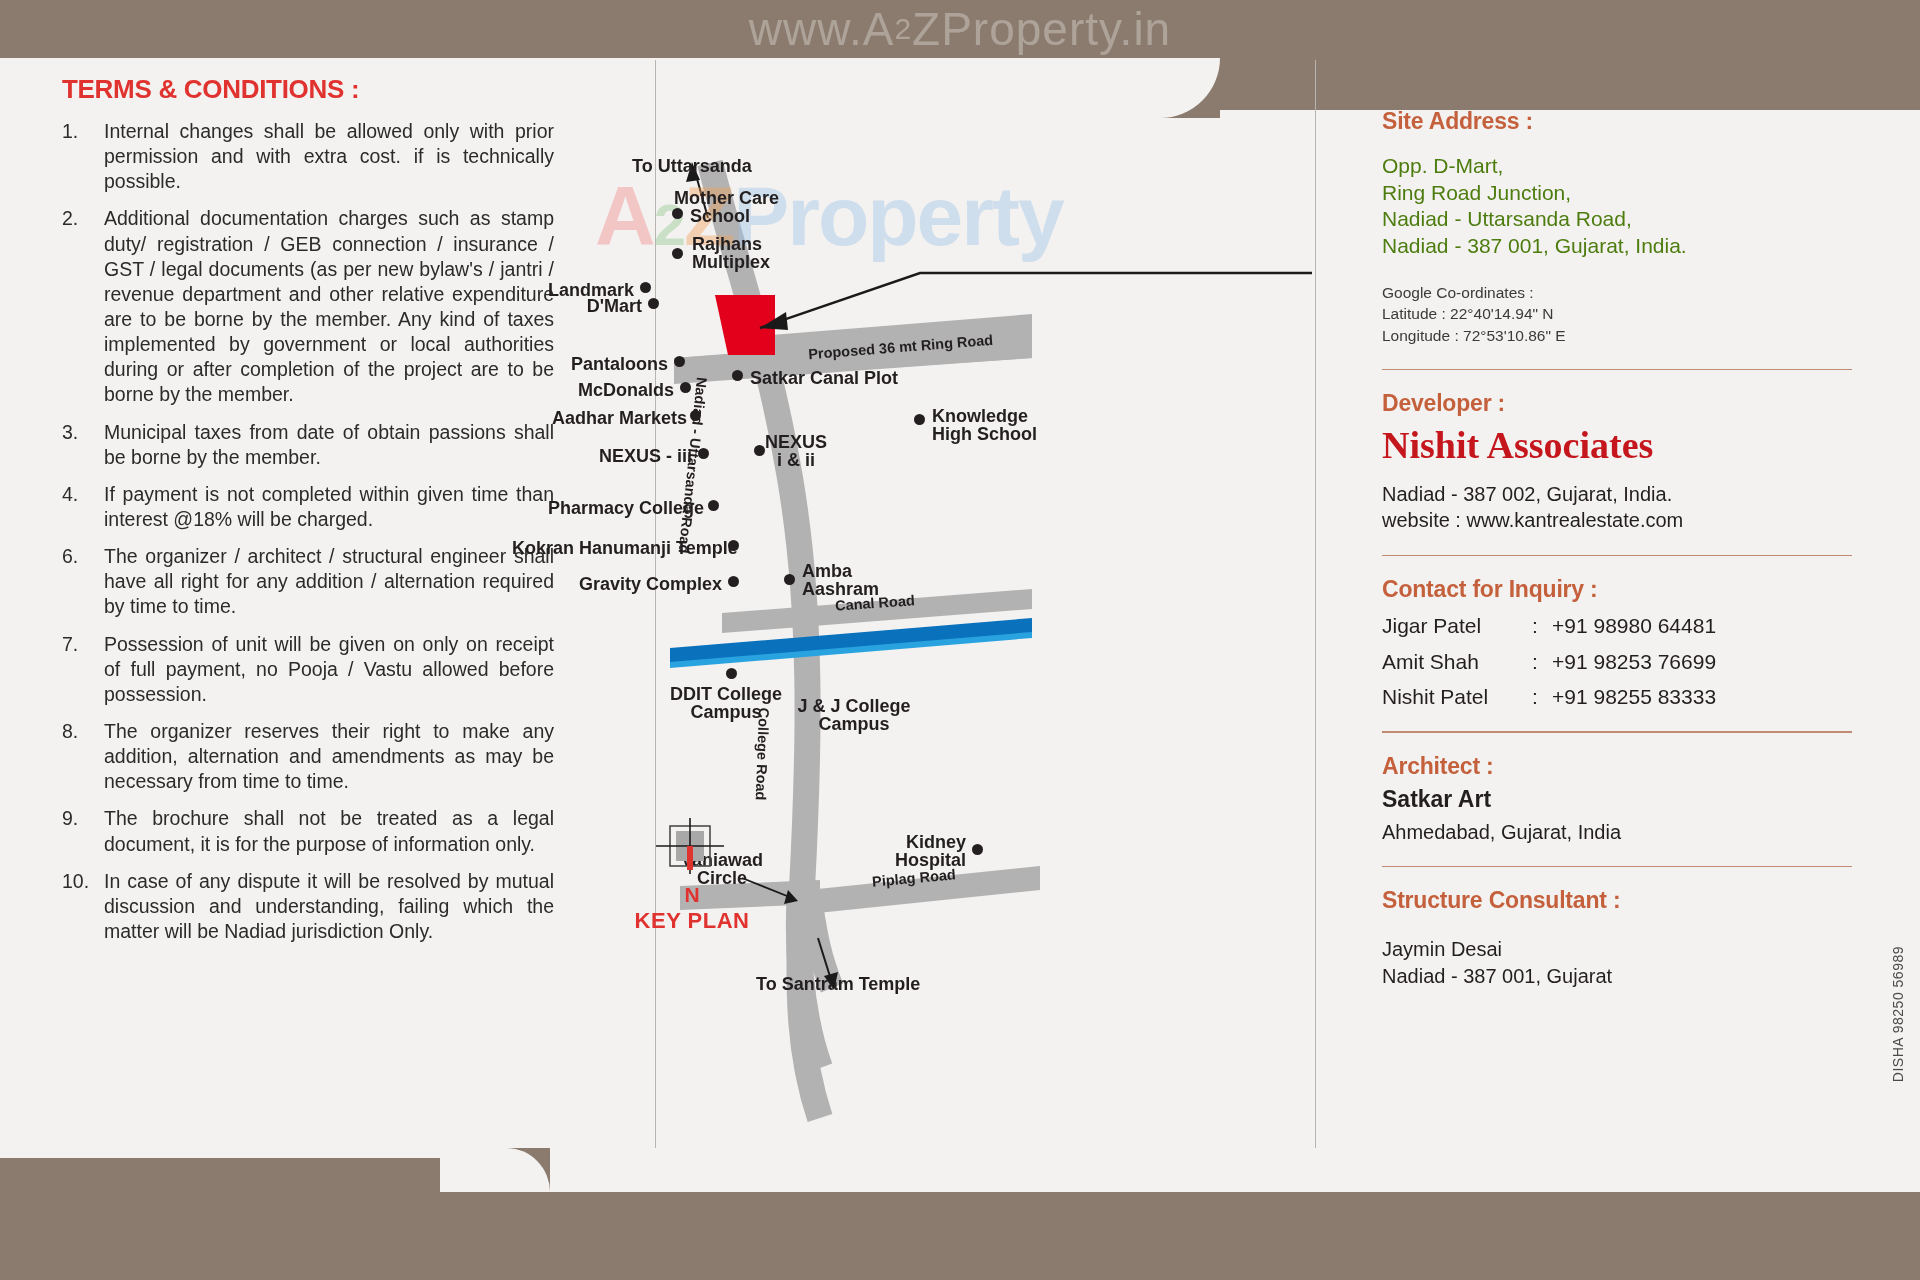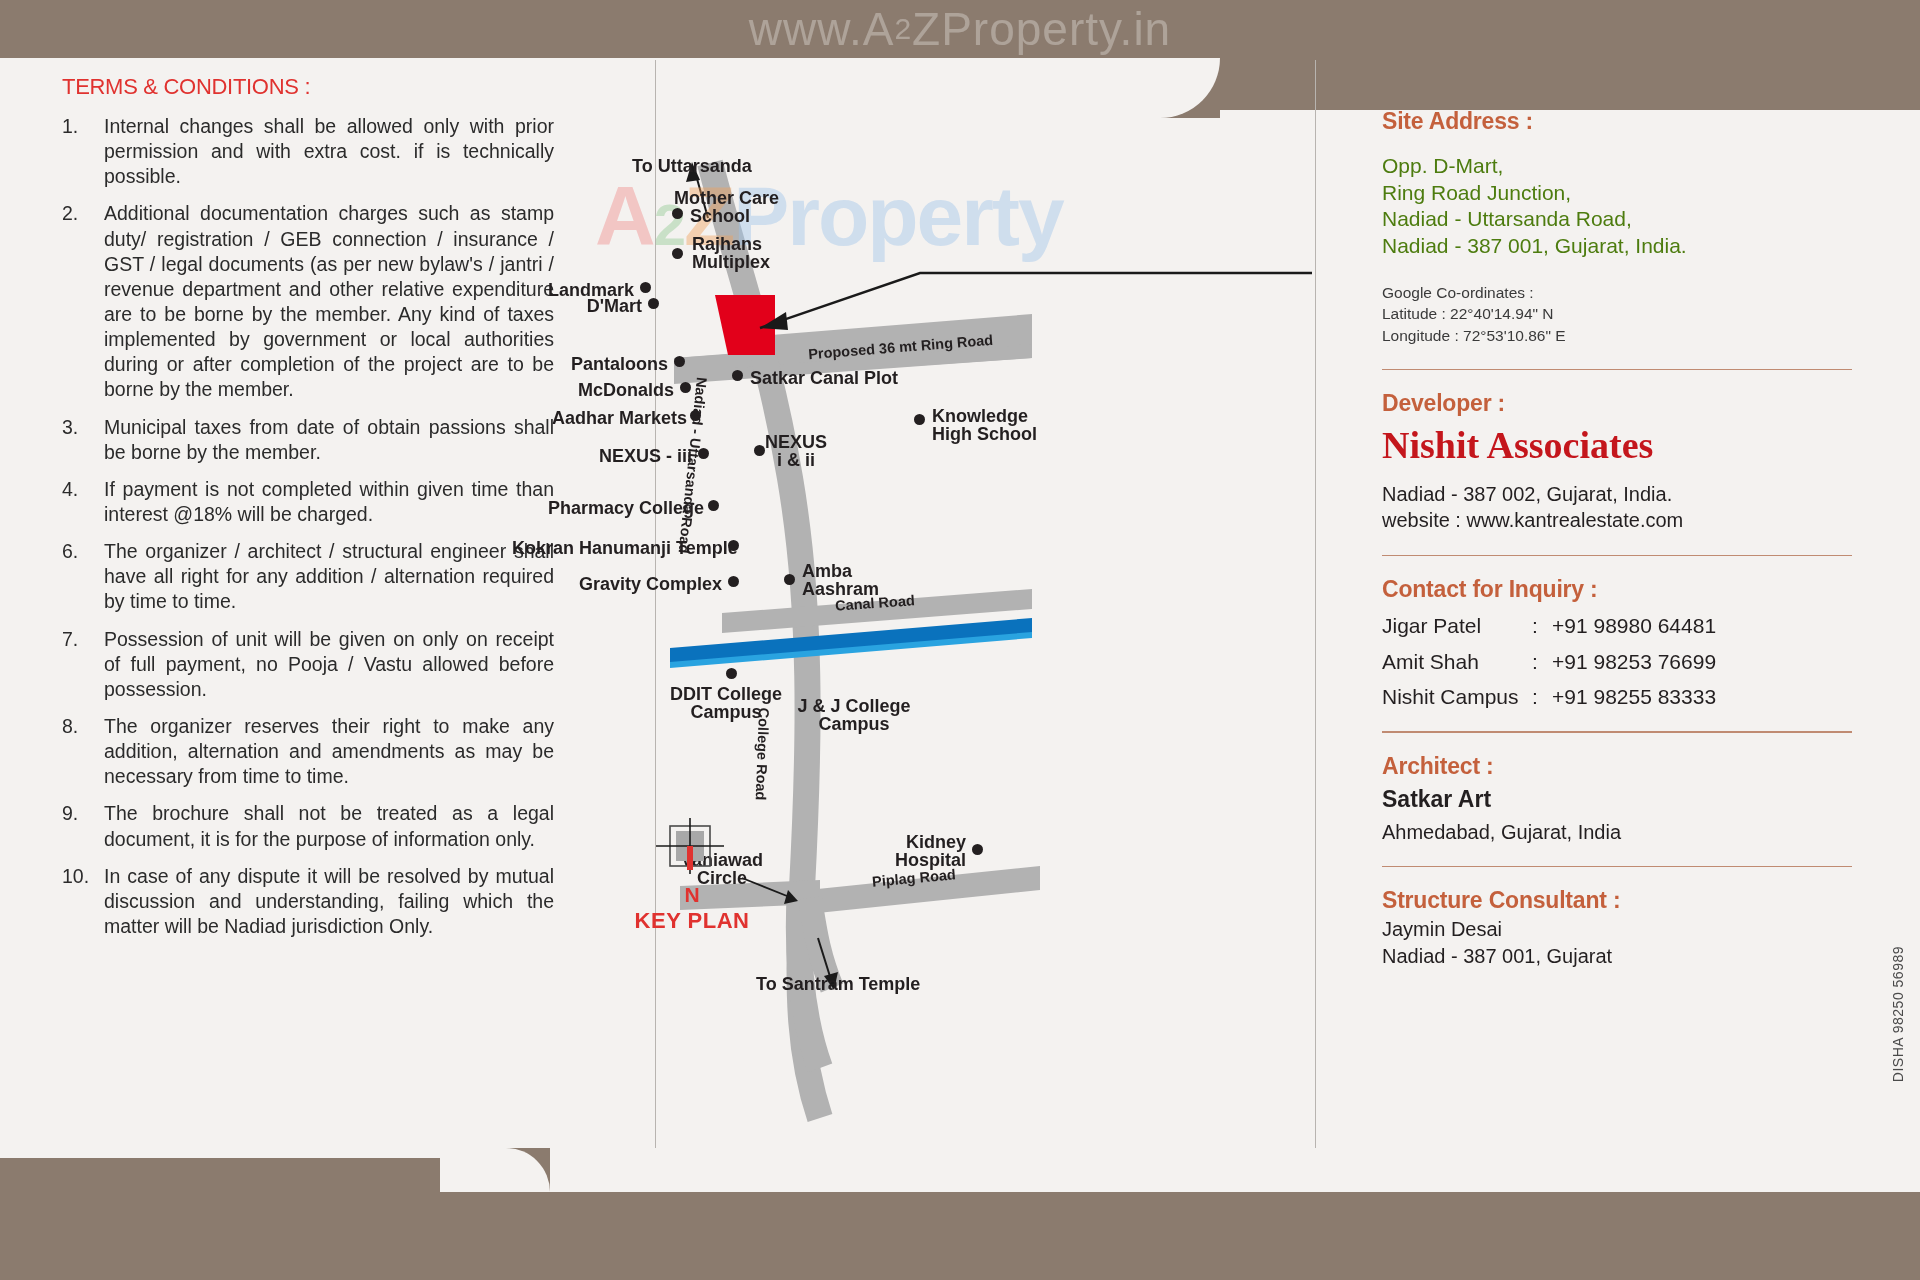--- a/index.html
+++ b/index.html
@@ -65,21 +65,21 @@
   }
 
   
   .content{position:absolute;left:0;top:58px;right:0;bottom:88px;}
 
   
   .terms{
     position:absolute;left:62px;top:16px;width:492px;
   }
   .terms-title{
-    color:#e0322f;font-size:22px;font-weight:normal;
+    color:#e0322f;font-size:26px;font-weight:bold;
     letter-spacing:-0.3px;margin:0 0 14px 0;
     font-family:"Liberation Sans", sans-serif;
   }
   .term{
     display:flex;margin-bottom:12px;
   }
   .term-num{
     width:42px;flex:0 0 42px;font-size:19.5px;color:#2b2b2b;
     line-height:1.3;
   }
@@ -151,21 +151,21 @@
     font-family:"Liberation Serif", serif;line-height:1.1;
   }
   .dev-sub{font-size:20px;color:#231f20;line-height:1.3;margin-top:14px;}
   .contact-row{
     display:flex;font-size:21px;color:#231f20;margin-top:10px;line-height:1.2;
   }
   .contact-name{width:150px;flex:0 0 150px;}
   .contact-sep{width:20px;flex:0 0 20px;}
   .arch-name{font-size:23px;font-weight:bold;color:#231f20;margin-top:6px;}
   .arch-sub{font-size:20px;color:#231f20;margin-top:8px;}
-  .sc-line{font-size:20px;color:#231f20;line-height:1.35;margin-top:2px;}
+  .sc-line{font-size:20px;color:#231f20;line-height:1.35;margin-top:22px;}
 
   
   .side-credit{
     position:absolute;right:14px;bottom:110px;
     font-size:14px;color:#4a4a4a;letter-spacing:0.5px;
     writing-mode:vertical-rl;transform:rotate(180deg);
     font-family:"Liberation Sans", sans-serif;
   }
 </style>
 </head>
@@ -396,21 +396,21 @@
             <div class="contact-name">Jigar Patel</div>
             <div class="contact-sep">:</div>
             <div>+91 98980 64481</div>
           </div>
           <div class="contact-row">
             <div class="contact-name">Amit Shah</div>
             <div class="contact-sep">:</div>
             <div>+91 98253 76699</div>
           </div>
           <div class="contact-row">
-            <div class="contact-name">Nishit Campus</div>
+            <div class="contact-name">Nishit Patel</div>
             <div class="contact-sep">:</div>
             <div>+91 98255 83333</div>
           </div>
         </div>
 
       <div class="rule"></div>
 
       <h3>Architect :</h3>
       <div class="arch-name">Satkar Art</div>
       <div class="arch-sub">Ahmedabad, Gujarat, India</div>

